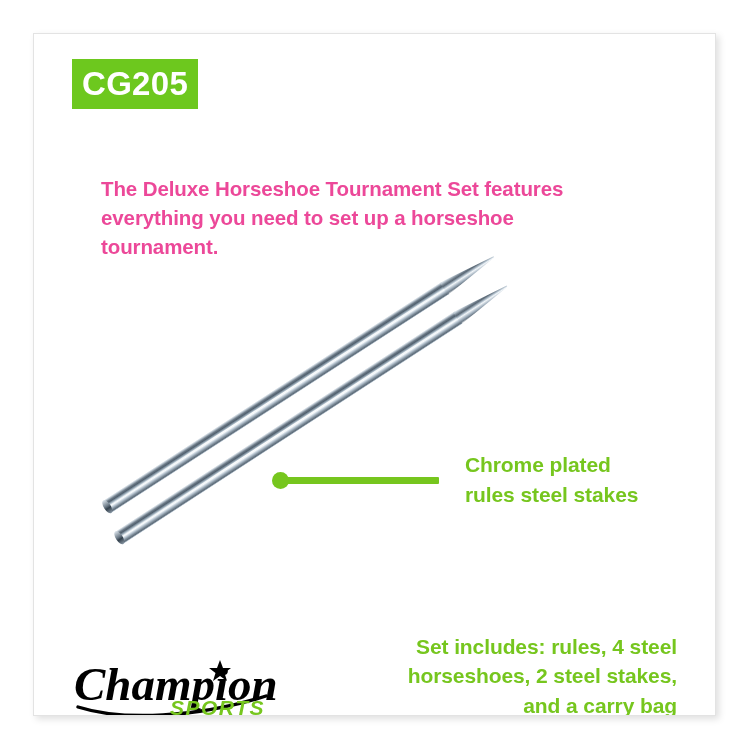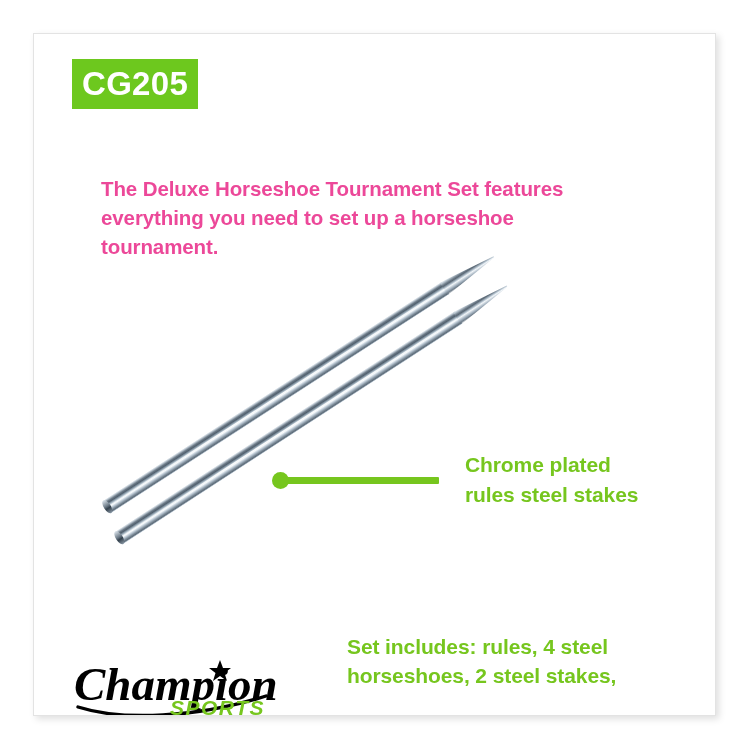--- a/index.html
+++ b/index.html
@@ -183,20 +183,21 @@
     letter-spacing: -0.1px;
     margin-left: 19px;
   }
 
   
   #includes {
     position: absolute;
     right: 38px;
     top: 598px;
     width: 330px;
+    text-align: right;
     color: #76c61e;
     font-size: 21px;
     font-weight: bold;
     line-height: 1.4;
     letter-spacing: -0.1px;
   }
 
   
   #logo {
     position: absolute;
@@ -242,20 +243,21 @@
     <div id="callout-dot"></div>
 
     <div id="callout-text">
       <div>Chrome plated</div>
       <div>rules steel stakes</div>
     </div>
 
     <div id="includes">
       <div>Set includes: rules, 4 steel</div>
       <div>horseshoes, 2 steel stakes,</div>
+      <div>and a carry bag</div>
     </div>
 
     <div id="logo">
       <svg viewBox="0 0 220 75" width="220" height="75" aria-hidden="true">
 
         <polygon points="150,16 153,24 161,24 154.5,29 157,37 150,32 143,37 145.5,29 139,24 147,24" fill="#000000"></polygon>
 
         <text x="4" y="56" font-family="Liberation Serif, serif" font-size="47" font-style="italic" font-weight="bold" fill="#000000">Champion</text>
 
         <path d="M8 63 C 52 77, 128 74, 196 52" stroke="#000000" stroke-width="3.4" fill="none" stroke-linecap="round"></path>

